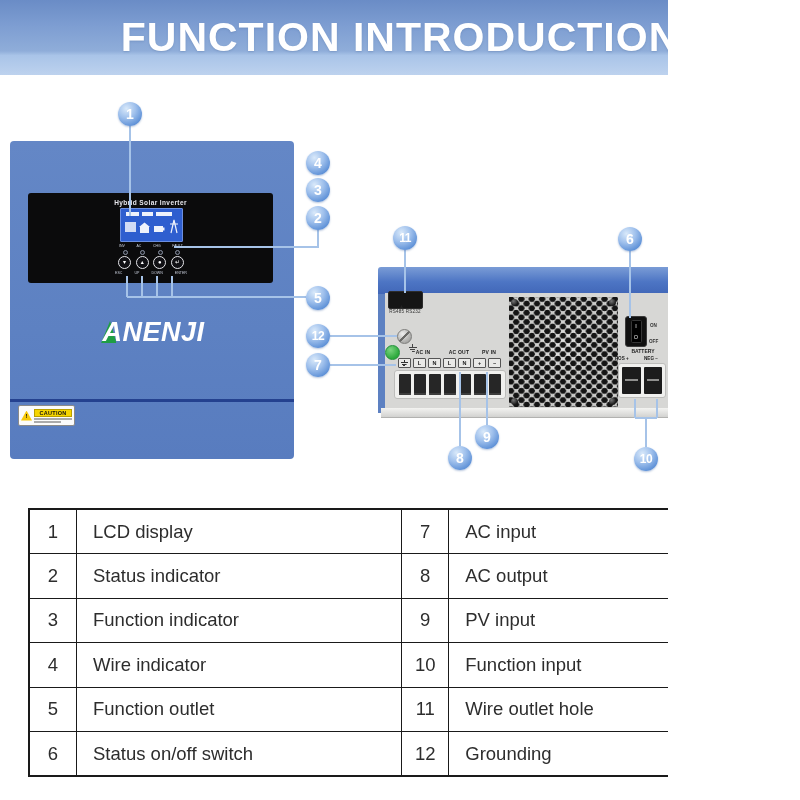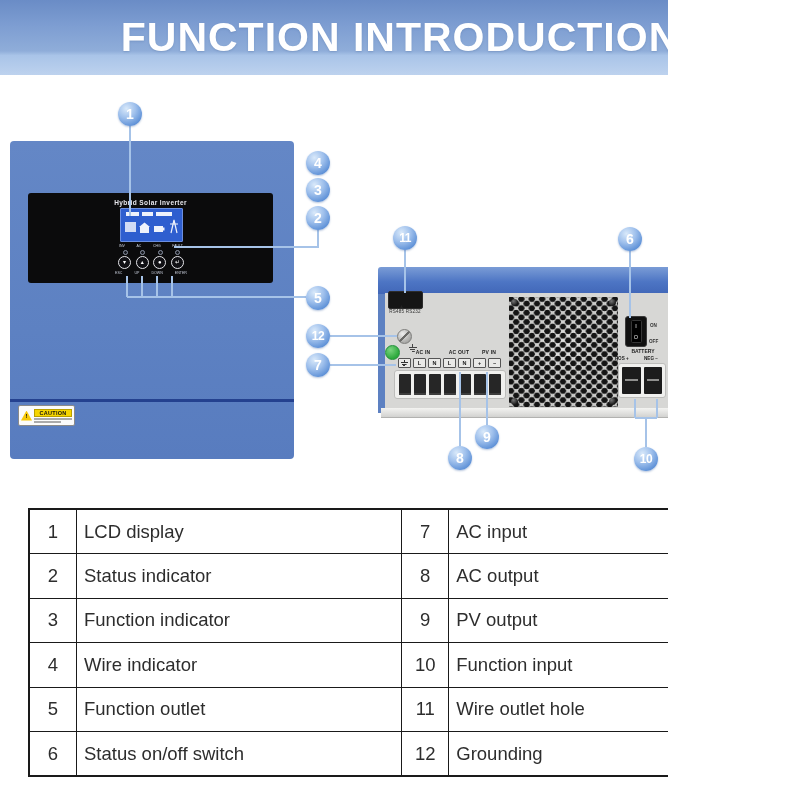--- a/index.html
+++ b/index.html
@@ -114,21 +114,21 @@
     box-shadow:0 1px 2px rgba(70,110,170,.4);
     display:flex;align-items:center;justify-content:center;color:#fff;font-weight:800;font-size:14px;}
   .callout.two{font-size:12px;letter-spacing:-.5px;}
 
   
   .legend{position:absolute;left:28px;top:508px;width:747px;border-collapse:collapse;
     border:2.5px solid #1a1a1a;table-layout:fixed;}
   .legend td{border:1.4px solid #1a1a1a;font-size:18.5px;color:#2d2d2d;}
   .legend tr{height:44.5px;}
   .legend td.num{width:44px;text-align:center;}
-  .legend td.lab{padding-left:7px;}
+  .legend td.lab{padding-left:16px;}
 </style>
 </head>
 <body>
 
 <div class="page">
 
   <header class="banner">
     <h1>FUNCTION INTRODUCTION</h1>
   </header>
 
@@ -171,20 +171,23 @@
           <div class="btn">●</div>
           <div class="btn">↵</div>
         </div>
         <div class="btn-labels">
           <span>ESC</span>
           <span>UP</span>
           <span>DOWN</span>
           <span>ENTER</span>
         </div>
       </div>
+      <div class="brand">
+        <span class="brand-tri"></span><span class="brand-text">ANENJI</span>
+      </div>
       <div class="seam"></div>
       <div class="caution">
         <span class="caut-tri"></span>
         <span class="caut-right">
           <span class="caut-title" style="display:block">CAUTION</span>
           <span class="caut-line" style="display:block"></span>
           <span class="caut-line" style="display:block;width:70%"></span>
         </span>
       </div>
     </div>
@@ -298,21 +301,21 @@
       <tr>
         <td class="num">2</td>
         <td class="lab">Status indicator</td>
         <td class="num">8</td>
         <td class="lab">AC output</td>
       </tr>
       <tr>
         <td class="num">3</td>
         <td class="lab">Function indicator</td>
         <td class="num">9</td>
-        <td class="lab">PV output</td>
+        <td class="lab">PV input</td>
       </tr>
       <tr>
         <td class="num">4</td>
         <td class="lab">Wire indicator</td>
         <td class="num">10</td>
         <td class="lab">Function input</td>
       </tr>
       <tr>
         <td class="num">5</td>
         <td class="lab">Function outlet</td>

